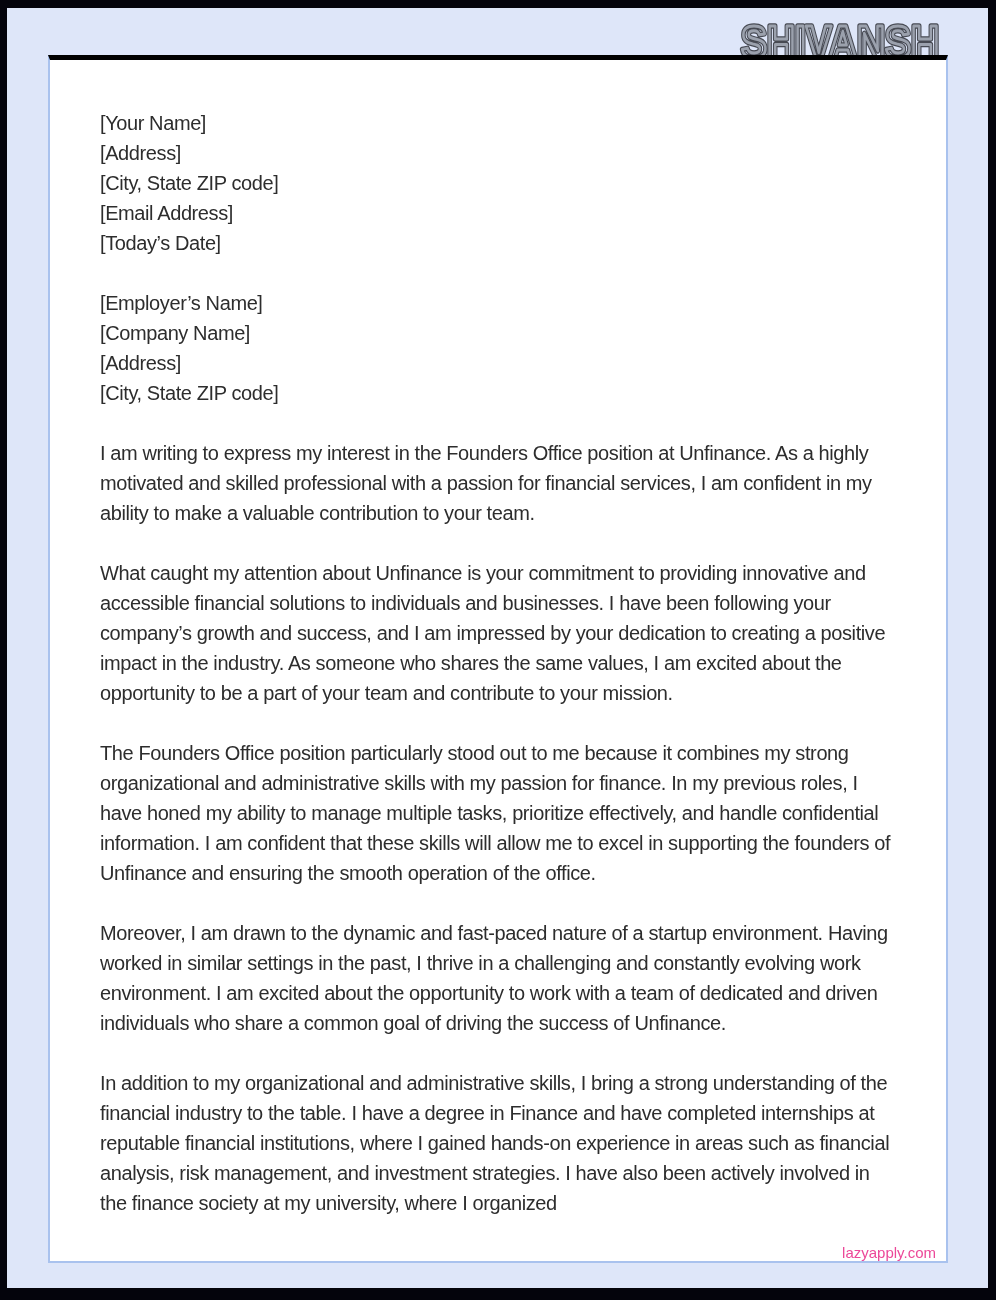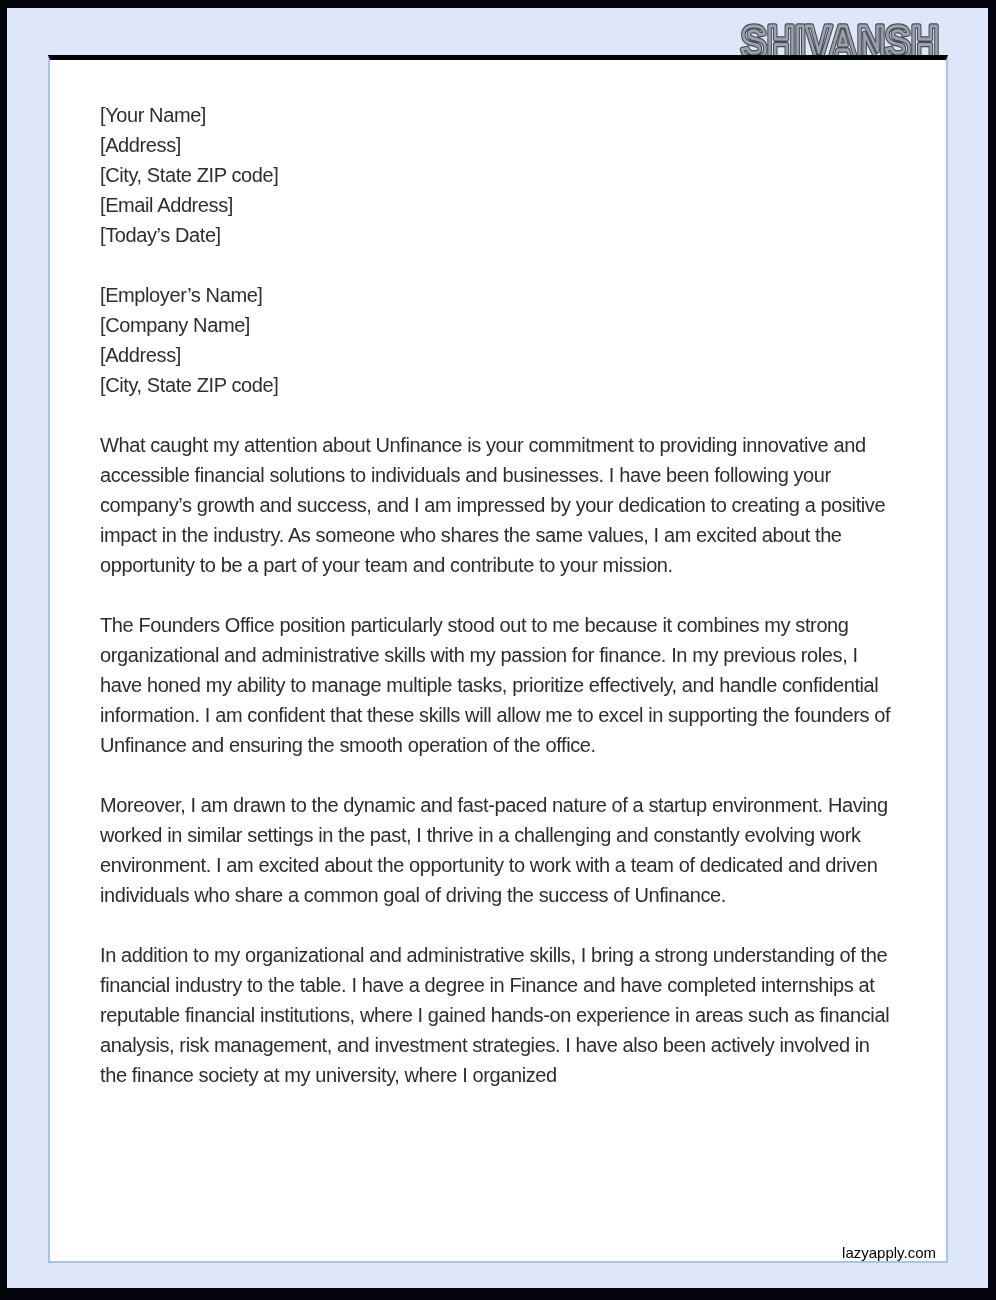--- a/index.html
+++ b/index.html
@@ -51,32 +51,32 @@
   .letter {
     position: relative;
     padding: 36px 50px 0 50px;
     width: 796px;
     box-sizing: content-box;
     font-size: 20px;
     line-height: 30px;
     letter-spacing: -0.4px;
     color: #2d2d2d;
   }
-  .block { white-space: pre-line; margin: 4px 0 30px 0; }
+  .block { white-space: pre-line; margin: 12px 0 30px 0; }
   .para  { margin: 30px 0 0 0; }
   .salutation { margin: 0; }
 
   
   .watermark {
     position: absolute;
     top: 1184px;
     right: 10px;
     font-size: 15px;
     letter-spacing: 0;
-    color: #000000;
+    color: #ec4899;
     white-space: nowrap;
   }
 </style>
 </head>
 <body>
 
 <svg class="logo" width="212" height="52" viewBox="0 0 212 52" aria-hidden="true">
   <text class="logo-back" x="106" y="44" text-anchor="middle" textLength="198" lengthAdjust="spacingAndGlyphs">SHIVANSH</text>
   <text class="logo-front" x="106" y="44" text-anchor="middle" textLength="198" lengthAdjust="spacingAndGlyphs">SHIVANSH</text>
 </svg>
@@ -90,20 +90,21 @@
 [City, State ZIP code]
 [Email Address]
 [Today’s Date]</div>
 
     <div class="block">[Employer’s Name]
 [Company Name]
 [Address]
 [City, State ZIP code]</div>
 
 
+    <p class="para">I am writing to express my interest in the Founders Office position at Unfinance. As a highly motivated and skilled professional with a passion for financial services, I am confident in my ability to make a valuable contribution to your team.</p>
 
     <p class="para">What caught my attention about Unfinance is your commitment to providing innovative and accessible financial solutions to individuals and businesses. I have been following your company’s growth and success, and I am impressed by your dedication to creating a positive impact in the industry. As someone who shares the same values, I am excited about the opportunity to be a part of your team and contribute to your mission.</p>
 
     <p class="para">The Founders Office position particularly stood out to me because it combines my strong organizational and administrative skills with my passion for finance. In my previous roles, I have honed my ability to manage multiple tasks, prioritize effectively, and handle confidential information. I am confident that these skills will allow me to excel in supporting the founders of Unfinance and ensuring the smooth operation of the office.</p>
 
     <p class="para">Moreover, I am drawn to the dynamic and fast-paced nature of a startup environment. Having worked in similar settings in the past, I thrive in a challenging and constantly evolving work environment. I am excited about the opportunity to work with a team of dedicated and driven individuals who share a common goal of driving the success of Unfinance.</p>
 
     <p class="para">In addition to my organizational and administrative skills, I bring a strong understanding of the financial industry to the table. I have a degree in Finance and have completed internships at reputable financial institutions, where I gained hands-on experience in areas such as financial analysis, risk management, and investment strategies. I have also been actively involved in the finance society at my university, where I organized</p>
 
   </div>

